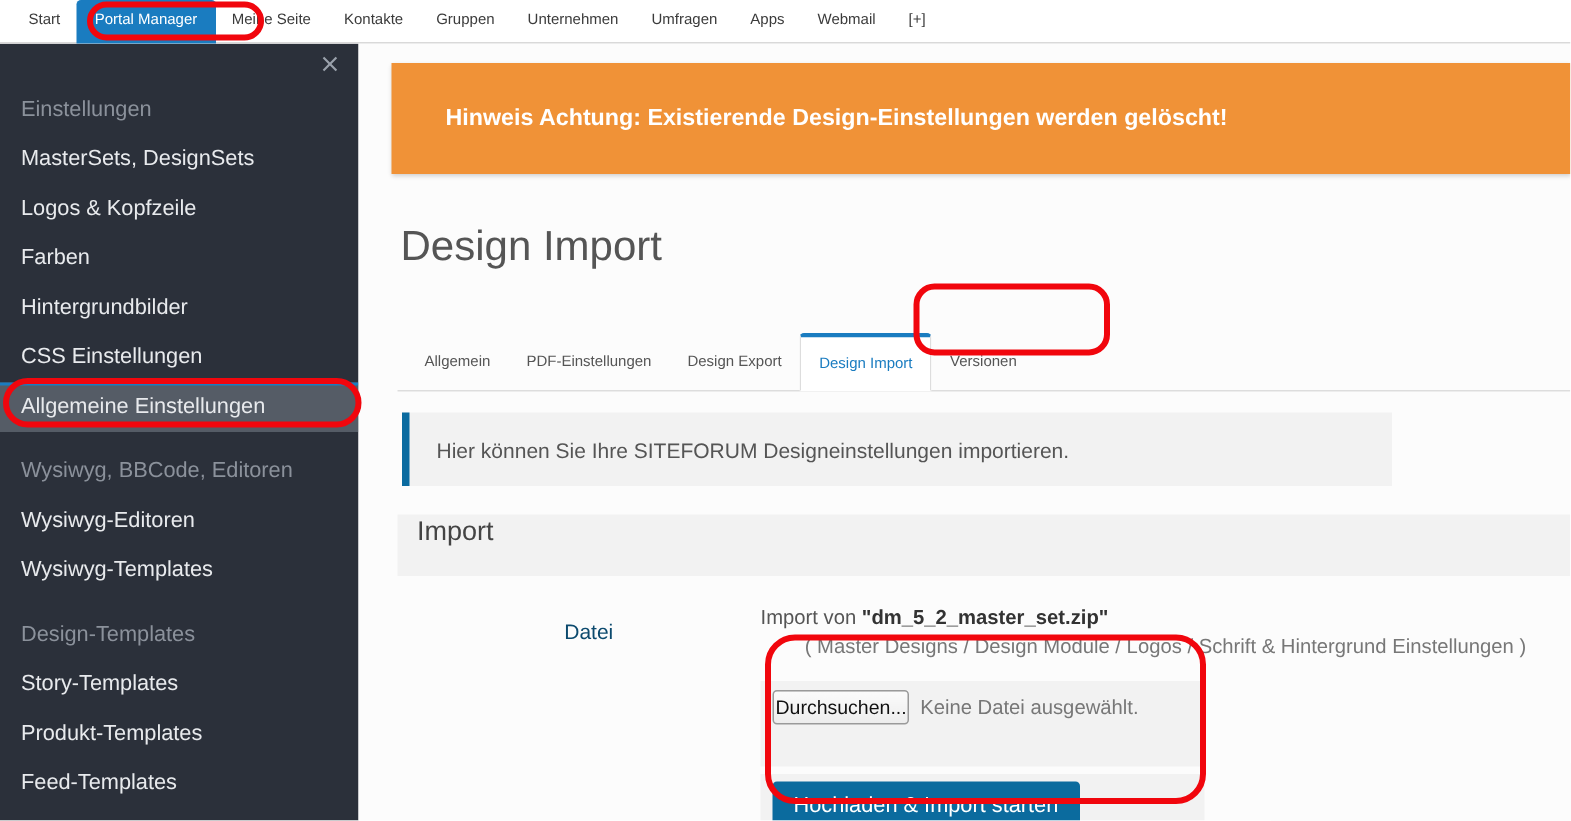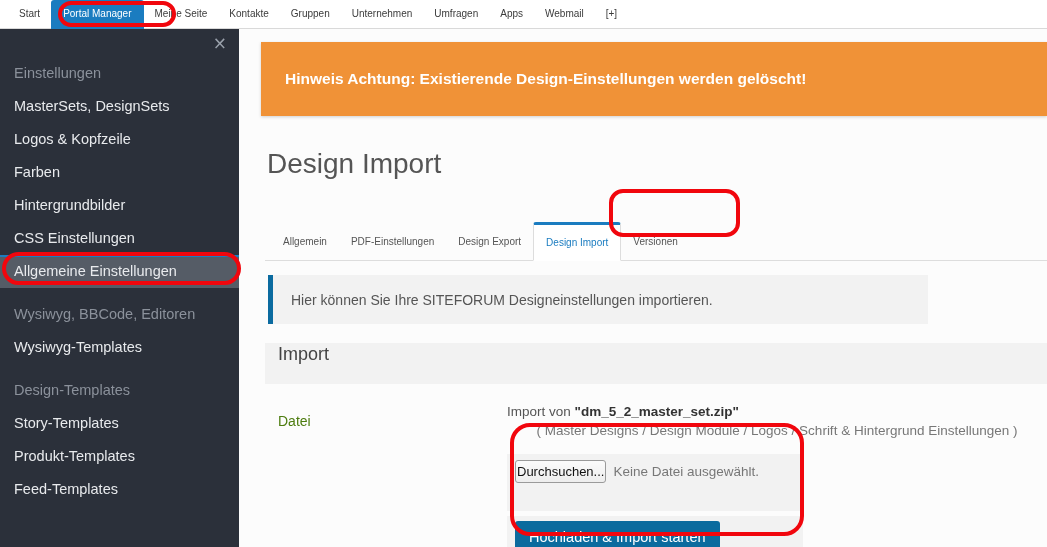--- a/index.html
+++ b/index.html
@@ -81,21 +81,21 @@
   }
 
   .alert {
     position: absolute; top: 13px; left: 22px;
     width: 786px; height: 74px;
     background: #f09237;
     color: #ffffff;
     font-size: 15.5px;
     font-weight: bold;
     display: flex; align-items: center;
-    padding-left: 24px;
+    padding-left: 36px;
     box-shadow: 0 1px 3px rgba(0,0,0,0.18);
   }
 
   .page-title {
     position: absolute; top: 118px; left: 28px;
     font-size: 28px;
     color: #555555;
     font-weight: normal;
     line-height: 34px;
   }
@@ -150,22 +150,23 @@
 
   .form-row {
     position: absolute; top: 355px; left: 26px;
     width: 782px; height: 163px;
     background: #fcfcfc;
     display: flex;
   }
   .form-label {
     width: 242px;
     font-size: 14px;
-    color: #4d7c0f;
+    color: #0c4a6e;
     padding: 29px 0 0 13px;
+    text-align: center;
   }
   .form-field { flex: 1; padding-top: 19px; }
   .import-line1 { font-size: 13.5px; color: #555555; line-height: 18px; }
   .import-line1 b { color: #333333; }
   .import-line2 { font-size: 13.5px; color: #777777; line-height: 18px; margin-top: 1px; text-align: center; }
 
   .filepick {
     margin-top: 14px;
     background: #f2f2f2;
     width: 296px; height: 57px;
@@ -243,20 +244,21 @@
     <div class="sidebar-inner" id="sidebar-inner">
         <div class="sidebar-group-title">Einstellungen</div>
         <div class="sidebar-item">MasterSets, DesignSets</div>
         <div class="sidebar-item">Logos &amp; Kopfzeile</div>
         <div class="sidebar-item">Farben</div>
         <div class="sidebar-item">Hintergrundbilder</div>
         <div class="sidebar-item">CSS Einstellungen</div>
         <div class="sidebar-item selected">Allgemeine Einstellungen</div>
         <div class="sidebar-spacer"></div>
         <div class="sidebar-group-title">Wysiwyg, BBCode, Editoren</div>
+        <div class="sidebar-item">Wysiwyg-Editoren</div>
         <div class="sidebar-item">Wysiwyg-Templates</div>
         <div class="sidebar-spacer"></div>
         <div class="sidebar-group-title">Design-Templates</div>
         <div class="sidebar-item">Story-Templates</div>
         <div class="sidebar-item">Produkt-Templates</div>
         <div class="sidebar-item">Feed-Templates</div>
       </div>
   </div>
 
   <div class="main">

